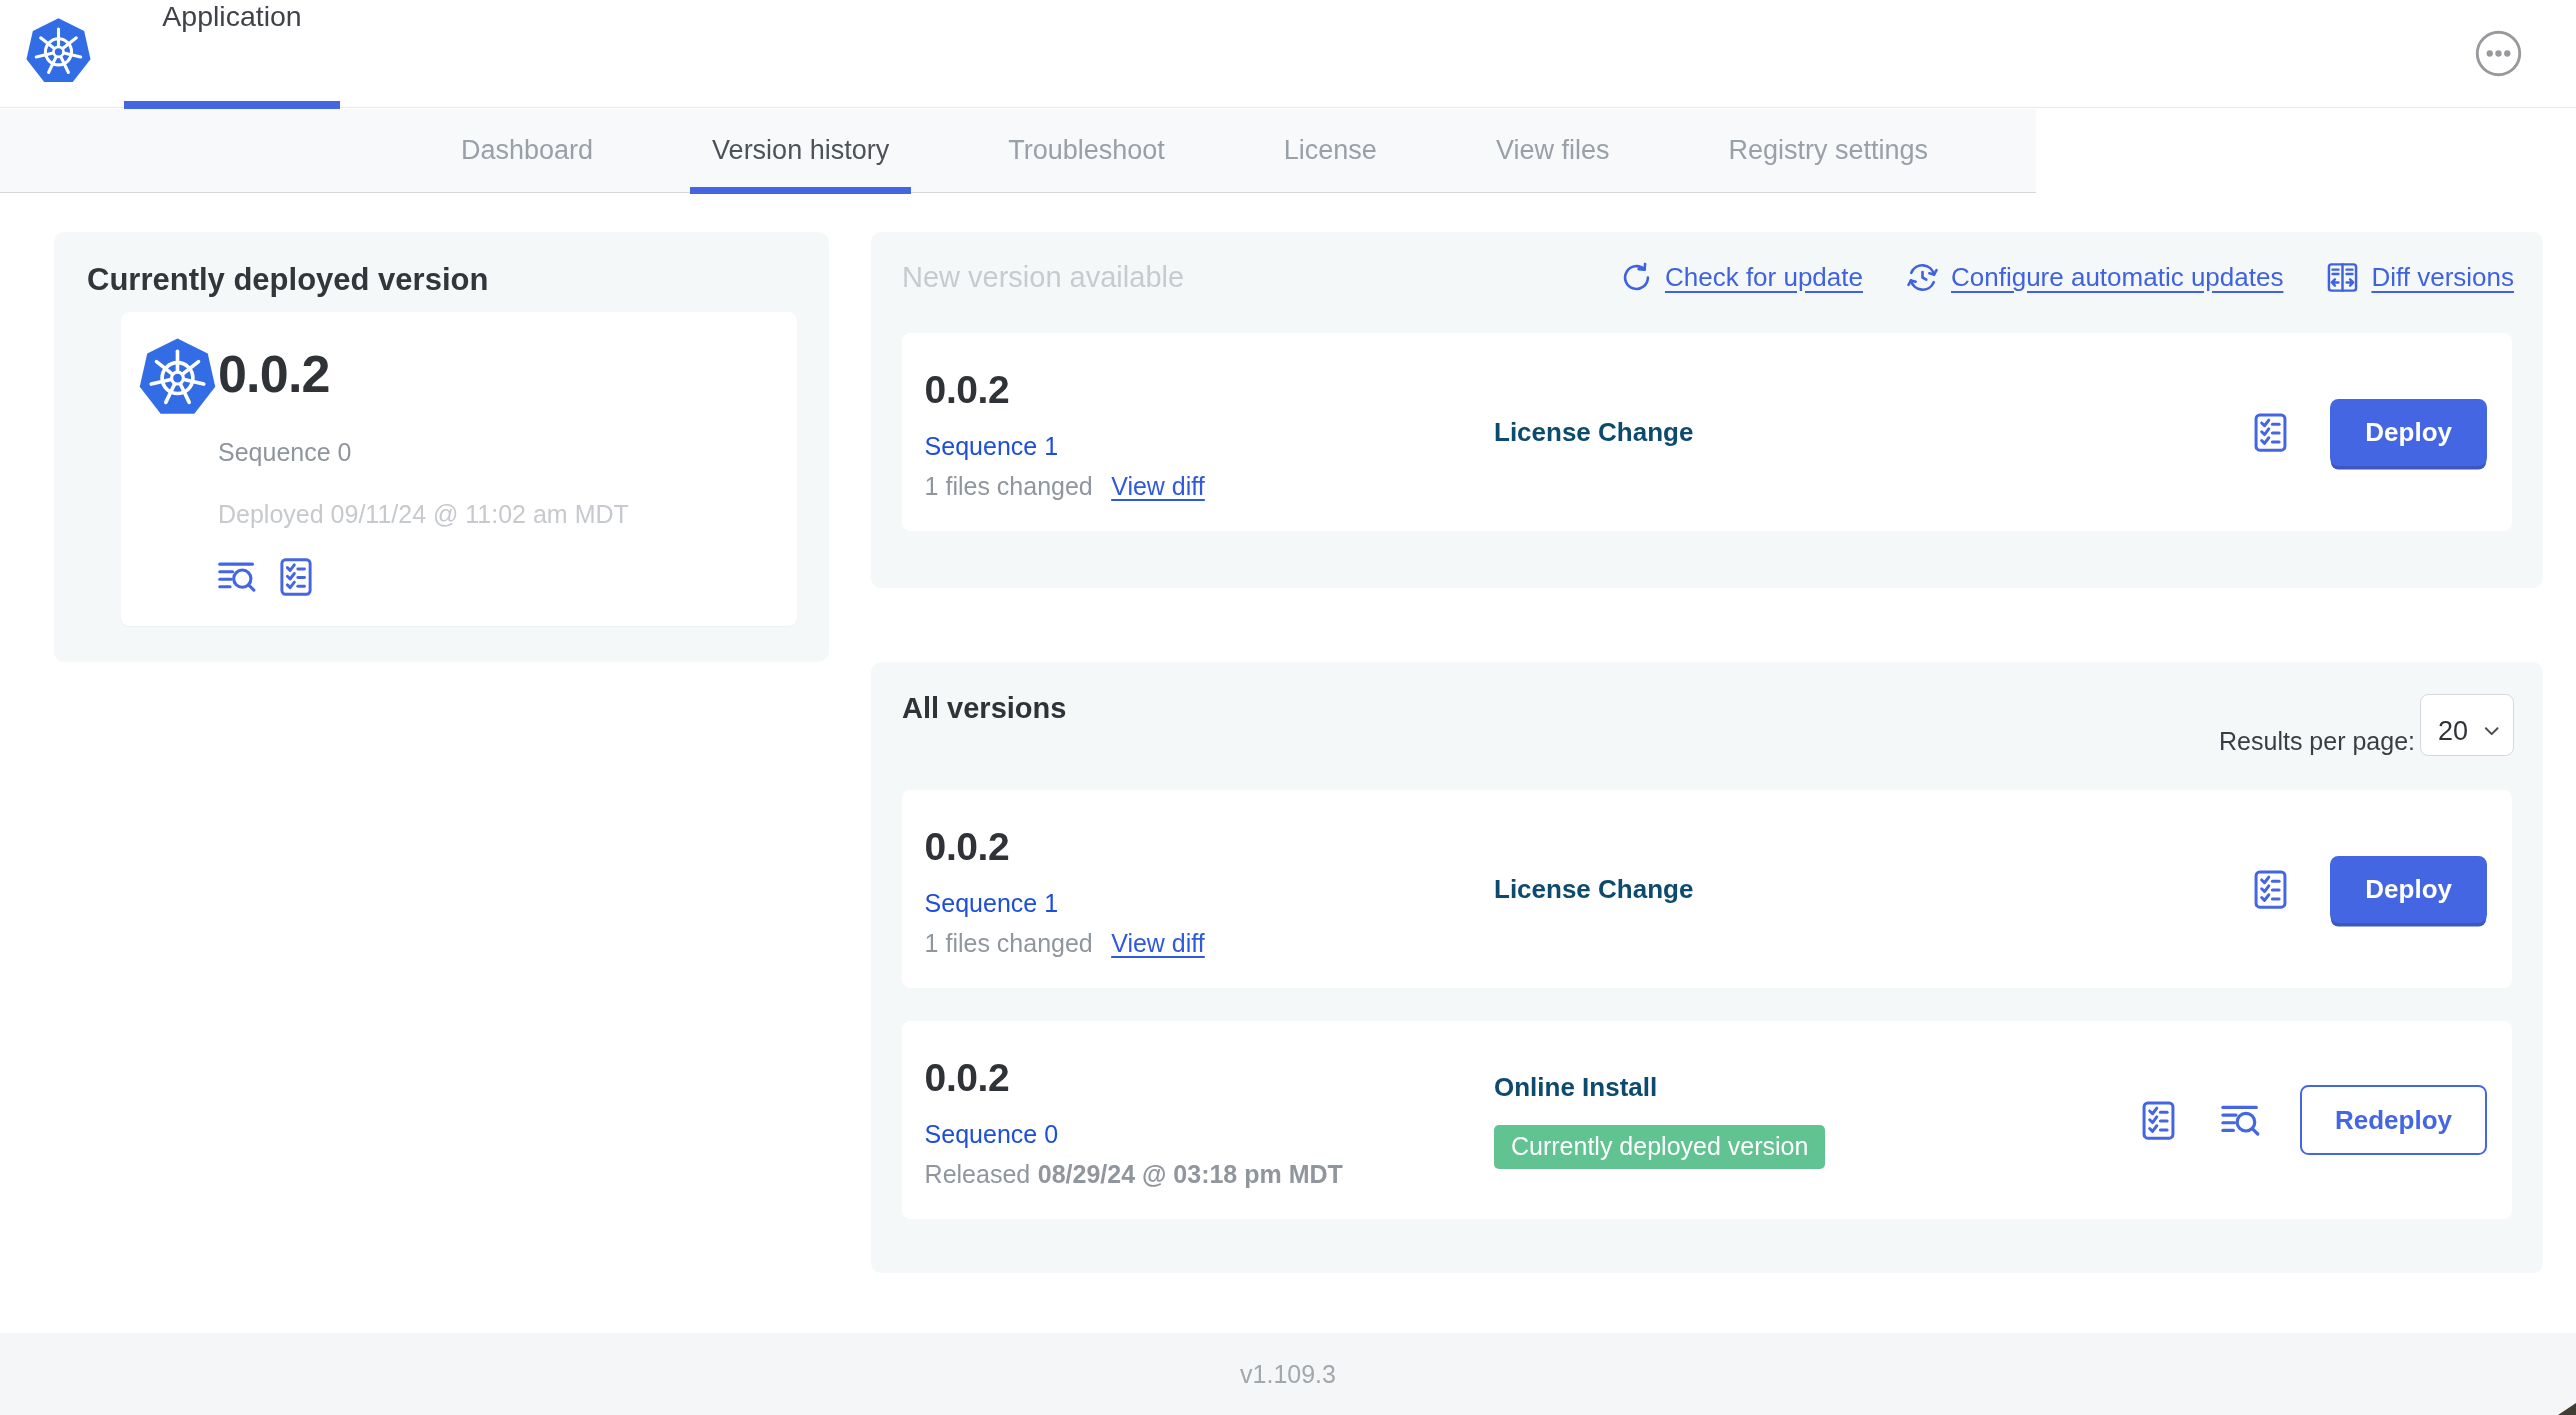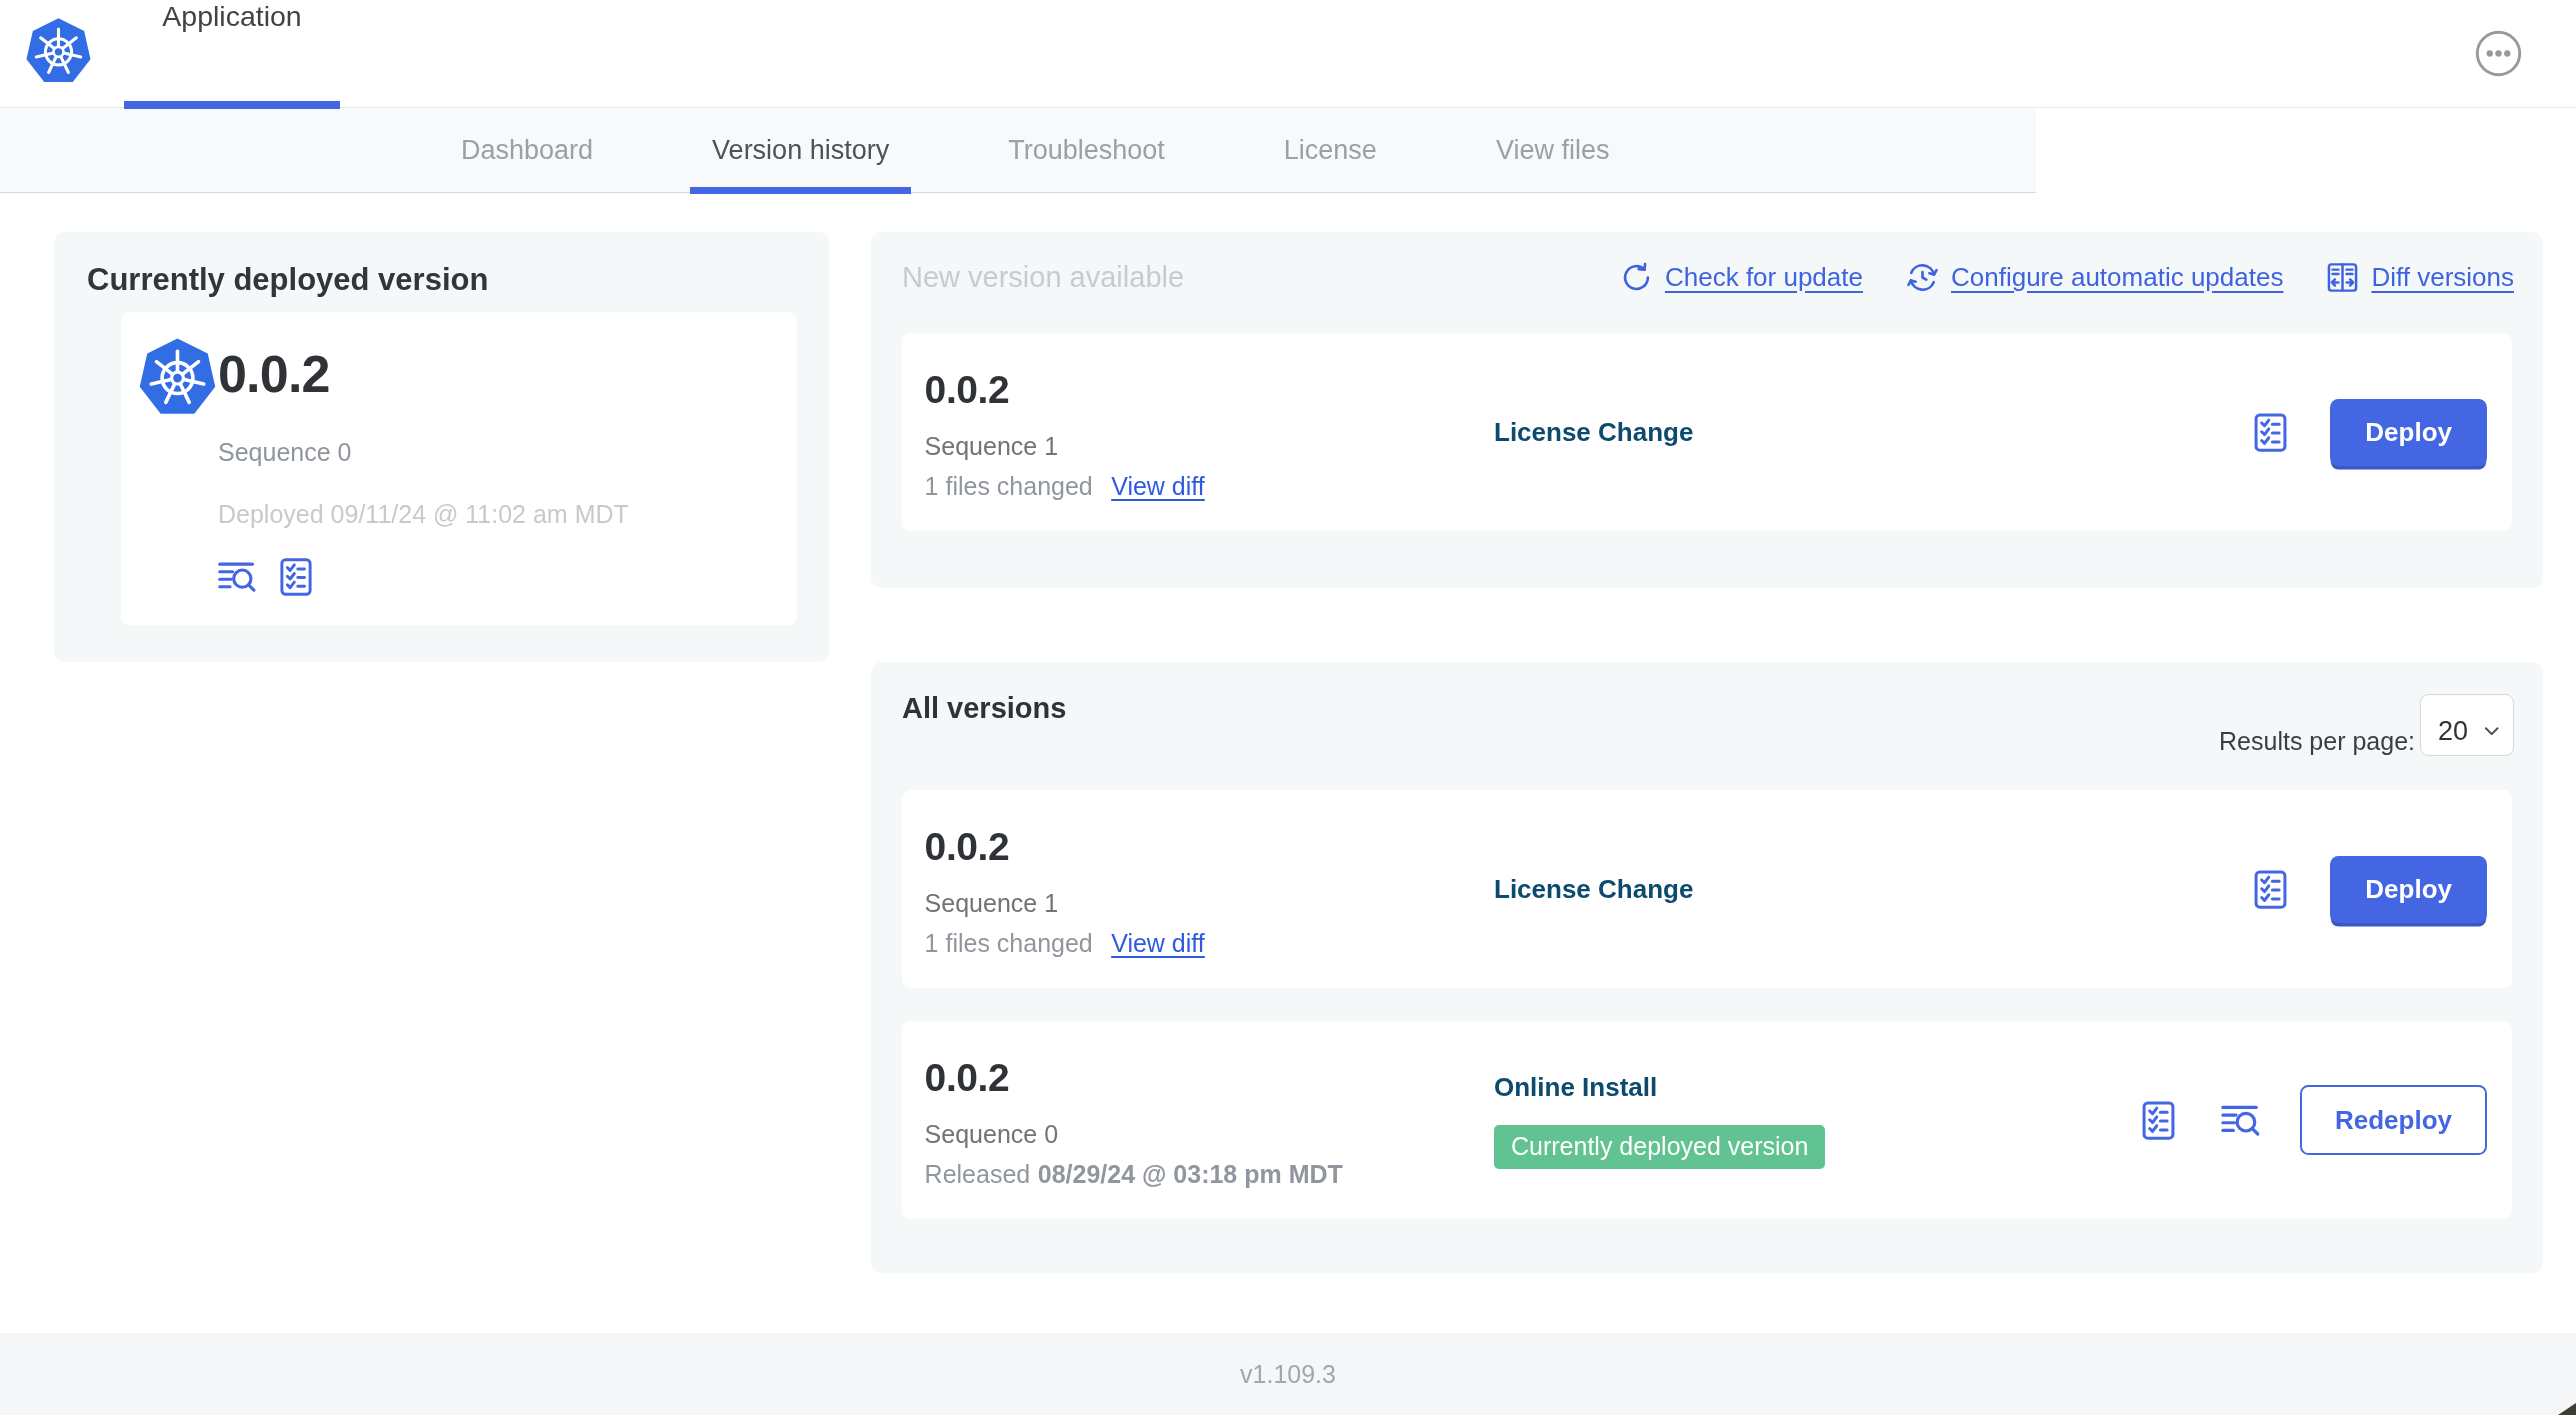--- a/index.html
+++ b/index.html
@@ -46,21 +46,21 @@
   .rpp-label{font-size:25px;color:#3a3e44;}
   .rpp-select{width:94px;height:62px;background:#fff;border:1.7px solid #d3d7db;border-radius:8.4px;display:flex;align-items:center;justify-content:space-between;padding:12px 10px 0 17px;font-size:27px;color:#2f3237;cursor:pointer;box-sizing:border-box;}
   .rpp-select svg{width:23.4px;height:23.4px;}
   
   .version-row{position:absolute;left:31px;width:1610px;height:198px;background:#fff;border-radius:8.4px;}
   #nv-row{top:101px;}
   #av-row1{top:128px;}
   #av-row2{top:359px;}
   .vr-left{position:absolute;left:22.6px;top:35px;}
   .vr-version{font-size:39px;font-weight:700;color:#2f3237;letter-spacing:-0.4px;}
-  .vr-seq{font-size:25px;color:#737373;margin-top:20px;}
+  .vr-seq{font-size:25px;color:#1d4ed8;margin-top:20px;}
   .vr-line3{font-size:25px;color:#90969d;margin-top:11px;display:flex;align-items:center;}
   .view-diff{color:#3059e2;text-decoration:underline;text-underline-offset:4.2px;margin-left:18.4px;cursor:pointer;}
   .released-date{font-weight:700;margin-left:7.5px;}
   .vr-mid{position:absolute;left:592px;top:0;bottom:0;display:flex;flex-direction:column;justify-content:center;align-items:flex-start;gap:22px;}
   .source-label{font-size:26px;font-weight:600;color:#0c4a6e;}
   .deployed-badge{background:#61c392;color:#fff;font-size:25px;padding:7.5px 17px;border-radius:5px;white-space:nowrap;}
   .vr-right{position:absolute;right:25px;top:0;bottom:0;display:flex;align-items:center;gap:37px;}
   .vr-right .icon-btn{width:45px;height:45px;}
   .btn{font-family:inherit;font-size:26px;font-weight:700;border-radius:8.4px;cursor:pointer;white-space:nowrap;}
   .btn-primary{height:67px;padding:0 35px;background:#4466e2;color:#fff;border:none;box-shadow:0 4.2px 0 -0.8px #3a57c2;}
@@ -110,20 +110,23 @@
       <span>Version history</span>
     </div>
   <div class="tab">
       <span>Troubleshoot</span>
     </div>
   <div class="tab">
       <span>License</span>
     </div>
   <div class="tab">
       <span>View files</span>
+    </div>
+  <div class="tab">
+      <span>Registry settings</span>
     </div>
 </div>
 
 <div class="left-panel">
   <div class="panel-title">Currently deployed version</div>
   <div class="deployed-card">
     <span class="k8s-badge">
       <svg viewBox="0 0 100 104">
         <polygon points="50,2 88.3,20.8 97.8,63.1 71.3,97.1 28.7,97.1 2.2,63.1 11.7,20.8" fill="#326de5"></polygon>
         <g stroke="#fff" stroke-width="4.6" stroke-linecap="round" fill="none">

